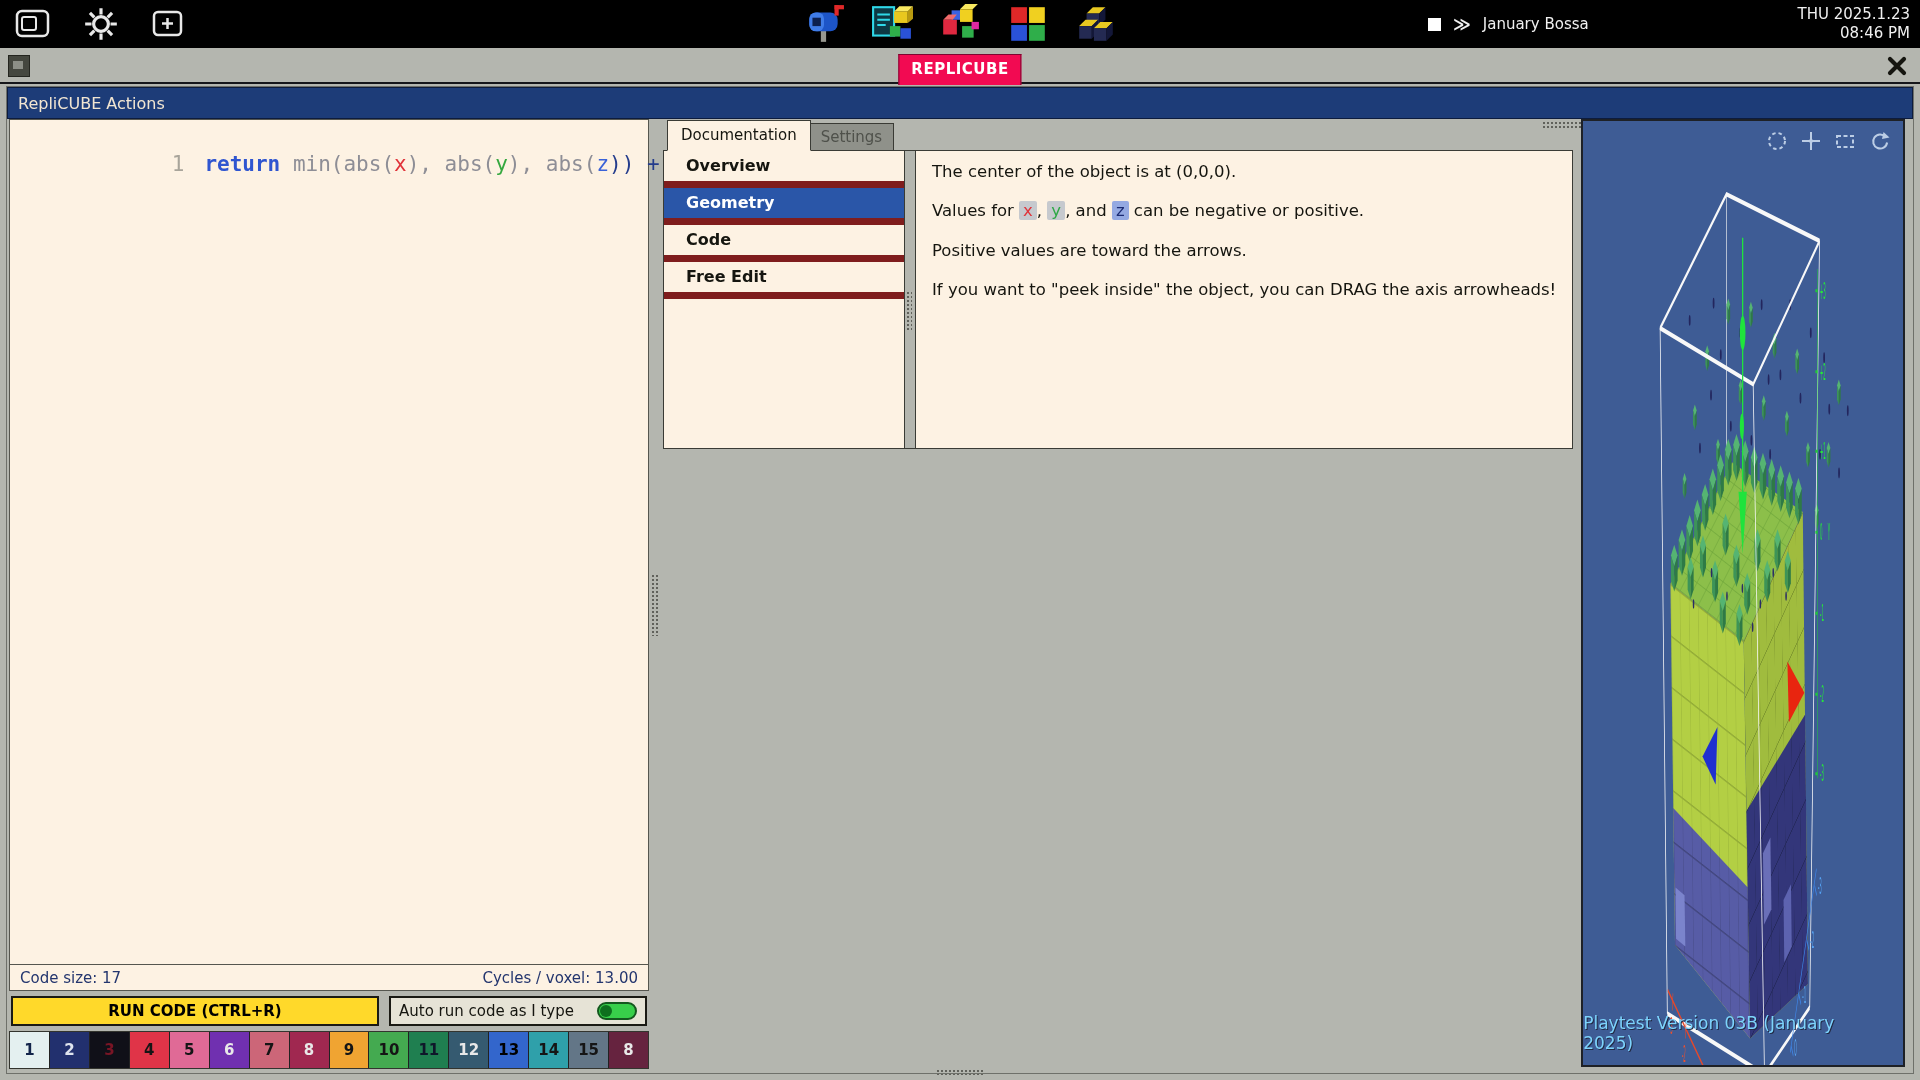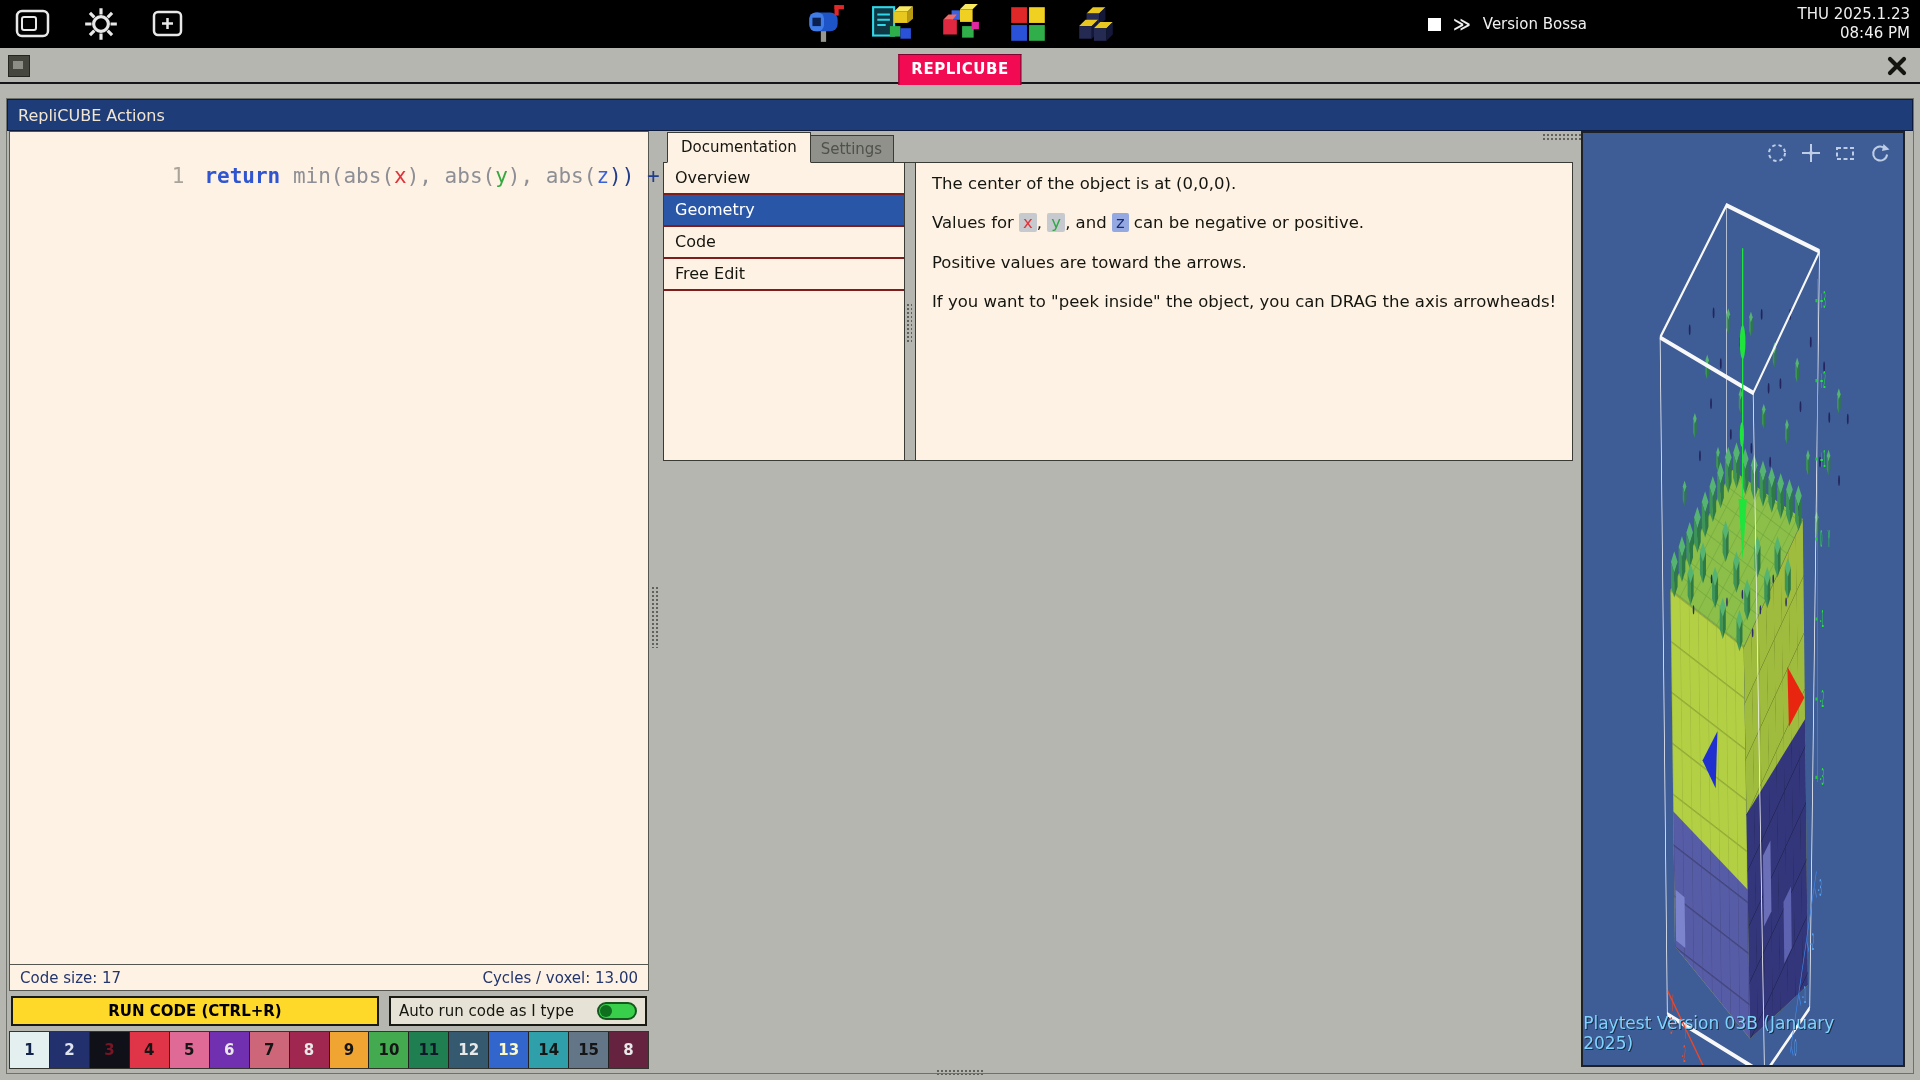--- a/index.html
+++ b/index.html
@@ -19,21 +19,21 @@
   
   .desktop { position:absolute; top:48px; left:0; width:1920px; height:1032px; background:#b4b6af; }
   .tabstrip { position:absolute; top:0; left:0; width:100%; height:36px; border-bottom:2px solid #15161a; box-sizing:border-box; }
   .tabstrip-icon { position:absolute; left:8px; top:7px; width:20px; height:20px; background:#45473f; border:1px solid #24251f; }
   .tabstrip-icon div { position:absolute; left:4px; top:5px; width:10px; height:8px; background:#8d8f87; }
   .replicube-tab { position:absolute; left:50%; top:6px; transform:translateX(-50%);
                    background:#f20a52; color:#ffffff; font-size:15px; font-weight:bold;
                    padding:5px 12px 7px; letter-spacing:.5px; border:1px solid #7e0530; border-bottom:none; }
   .close-btn { position:absolute; right:8px; top:4px; width:30px; height:28px; display:flex; align-items:center; justify-content:center; cursor:pointer; }
 
-  .app-window { position:absolute; top:38px; left:6px; right:6px; bottom:6px; background:#b4b6af; border:1px solid #6e706a;margin-top:12px; }
+  .app-window { position:absolute; top:38px; left:6px; right:6px; bottom:6px; background:#b4b6af; border:1px solid #6e706a; }
   .titlebar { height:30px; background:#1d3c78; border:1px solid #0d1c3e; color:#f2e6d2; font-size:16px;
               display:flex; align-items:center; padding-left:10px; }
   .main { position:absolute; top:32px; left:2px; right:2px; bottom:4px; display:flex; }
 
   
   .left-pane { width:640px; display:flex; flex-direction:column; }
   .code-area { flex:1; background:#fdf2e3; border:1px solid #55564f; font-family:"DejaVu Sans Mono", monospace;
                font-size:21px; padding:8px 10px; box-sizing:border-box; white-space:pre; }
   .ln { color:#a8a49a; margin-right:20px; }
   .tok-kw  { color:#2f55d0; font-weight:bold; }
@@ -68,22 +68,22 @@
 
   
   .right-pane { flex:1; display:flex; flex-direction:row; min-width:0; }
   .docs-pane { height:330px; display:flex; flex-direction:column; padding:4px 6px 0 2px; box-sizing:border-box; }
   .doc-tabs { height:28px; display:flex; align-items:flex-end; padding-left:4px; position:relative; z-index:2; }
   .tab { font-size:15px; border:1px solid #3a3b35; cursor:pointer; }
   .tab.active { background:#fdf2e3; color:#15150f; padding:5px 13px 6px; border-bottom:1px solid #fdf2e3; position:relative; z-index:3; }
   .tab.inactive { background:#8f918a; color:#4f514b; padding:4px 11px 4px; margin-left:-2px; }
   .docs-body { flex:1; display:flex; border:1px solid #3a3b35; margin-top:-1px; background:#fdf2e3; min-height:0; }
   .docs-nav { width:240px; }
-  .nav-item { height:30px; line-height:30px; padding-left:11px; font-size:16px; color:#15150f;
-              border-bottom:2px solid #7f1d1d; cursor:pointer; }
+  .nav-item { height:30px; line-height:30px; padding-left:22px; font-size:16px; color:#15150f;
+              border-bottom:7px solid #7f1d1d; cursor:pointer;font-weight:bold; }
   .nav-item.selected { background:#2a56a8; color:#ffffff; }
   .docs-sep { width:10px; background:#b4b6af; border-left:1px solid #3a3b35; border-right:1px solid #3a3b35; position:relative; cursor:col-resize; }
   .docs-sep .grip { position:absolute; left:1px; top:140px; width:6px; height:40px; }
   .docs-content { flex:1; padding:10px 16px; font-size:16.5px; color:#15150f; line-height:1.35; }
   .docs-content p { margin:0 0 17px 0; }
   .chip { padding:0 4px; background:#c6c9ce; border-radius:2px; }
   .chip-x { color:#e0333a; }
   .chip-y { color:#2fa846; }
   .chip-z { background:#94a9e2; color:#1a2a72; }
 
@@ -175,21 +175,21 @@
           <polygon points="18,24 24,18 36,18 30,24" fill="#e8c820"></polygon>
           <rect x="18" y="24" width="12" height="12" fill="#242a52"></rect>
           <polygon points="30,24 36,18 36,30 30,36" fill="#131738"></polygon>
         </svg>
       </span>
     </div>
 
     <div class="tb-media">
       <span class="stop-square"></span>
       <span class="skip-glyph">≫</span>
-      <span>Version Bossa</span>
+      <span>January Bossa</span>
     </div>
 
     <div class="tb-clock">
       <div>THU 2025.1.23</div>
       <div>08:46 PM</div>
     </div>
   </div>
 
   <div class="desktop">
 
@@ -235,21 +235,21 @@
             <div class="swatch" style="background: rgb(16, 16, 24); color: rgb(122, 21, 37);">3</div>
             <div class="swatch" style="background: rgb(224, 52, 72); color: rgb(21, 21, 21);">4</div>
             <div class="swatch" style="background: rgb(224, 106, 150); color: rgb(21, 21, 21);">5</div>
             <div class="swatch" style="background: rgb(112, 48, 176); color: rgb(232, 232, 232);">6</div>
             <div class="swatch" style="background: rgb(204, 102, 120); color: rgb(21, 21, 21);">7</div>
             <div class="swatch" style="background: rgb(160, 40, 80); color: rgb(232, 232, 232);">8</div>
             <div class="swatch" style="background: rgb(240, 164, 50); color: rgb(21, 21, 21);">9</div>
             <div class="swatch" style="background: rgb(68, 170, 80); color: rgb(21, 21, 21);">10</div>
             <div class="swatch" style="background: rgb(31, 127, 80); color: #0f172a;">11</div>
             <div class="swatch" style="background: rgb(53, 90, 112); color: rgb(232, 232, 232);">12</div>
-            <div class="swatch" style="background: rgb(51, 102, 204); color: #fef9c3;">13</div>
+            <div class="swatch" style="background: rgb(51, 102, 204); color: #000000;">13</div>
             <div class="swatch" style="background: rgb(47, 160, 170); color: rgb(21, 21, 21);">14</div>
             <div class="swatch" style="background: rgb(99, 118, 135); color: rgb(21, 21, 21);">15</div>
             <div class="swatch" style="background: rgb(102, 35, 63); color: rgb(232, 232, 232);">8</div>
           </div>
         </div>
 
         <div class="vsplit">
             <div class="grip grip-dots"></div>
           </div>
 

